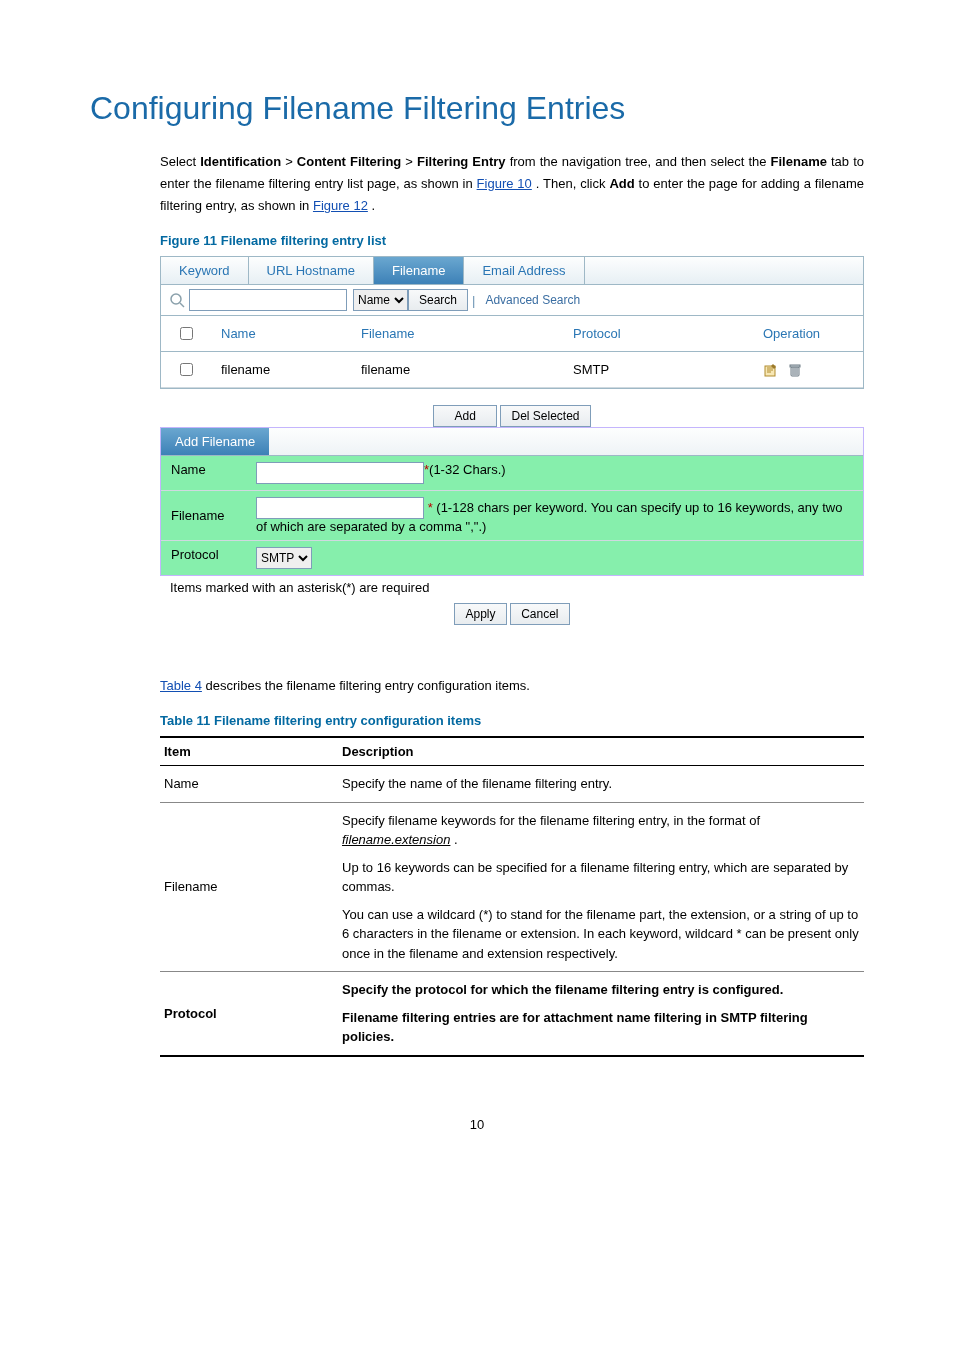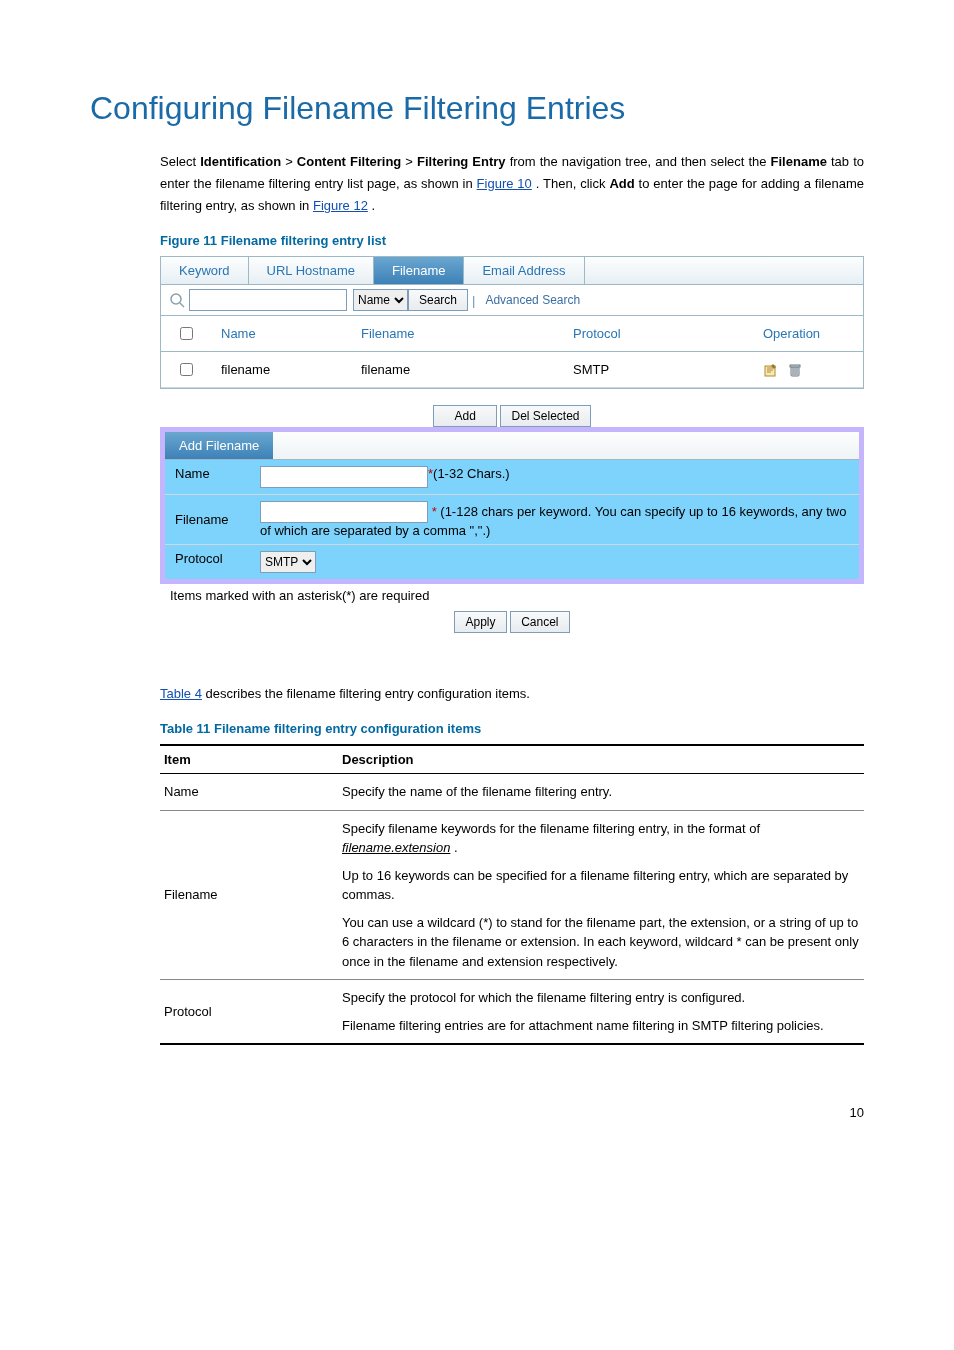--- a/index.html
+++ b/index.html
@@ -125,22 +125,22 @@
   .icon {
     width:16px; height:16px;
   }
   .fig11-buttons {
     text-align: center;
     padding: 16px 0 0 0;
   }
 
   
   .fig12 {
-    border: 5px solid #c4b5fd;
-    background: #7dd3fc;
+    border: 1px solid #c4b5fd;
+    background: #86efac;
   }
   .fig12 .formtab {
     display:inline-block;
     background: linear-gradient(#6aa7d0,#3d81b7);
     color:#fff;
     padding:6px 14px;
     font-size:13px;
     border-bottom:1px solid #9eb8c6;
   }
   .fig12 .formtabline {
@@ -186,24 +186,24 @@
     font-size:13px;
     padding:8px 4px;
     vertical-align: top;
     line-height:1.5;
   }
   table.spec td.itemcell {
     width:170px;
     vertical-align: middle;
   }
   .inner-border { border-bottom:1px solid #888; }
-  .outer-border { border-bottom:2px solid #000; }
+  .outer-border { border-bottom:2px solid #000;font-weight:bold; }
   .italic { font-style: italic; text-decoration: underline; }
 
-  .pageno { text-align:right; font-size:13px; margin-top:60px; }
+  .pageno { text-align:center; font-size:13px; margin-top:60px; }
 </style>
 </head>
 <body>
 
 <div class="page">
   <h1 class="title">Configuring Filename Filtering Entries</h1>
 
   <div class="body-indent">
     <p class="body">
       <span>Select </span>

